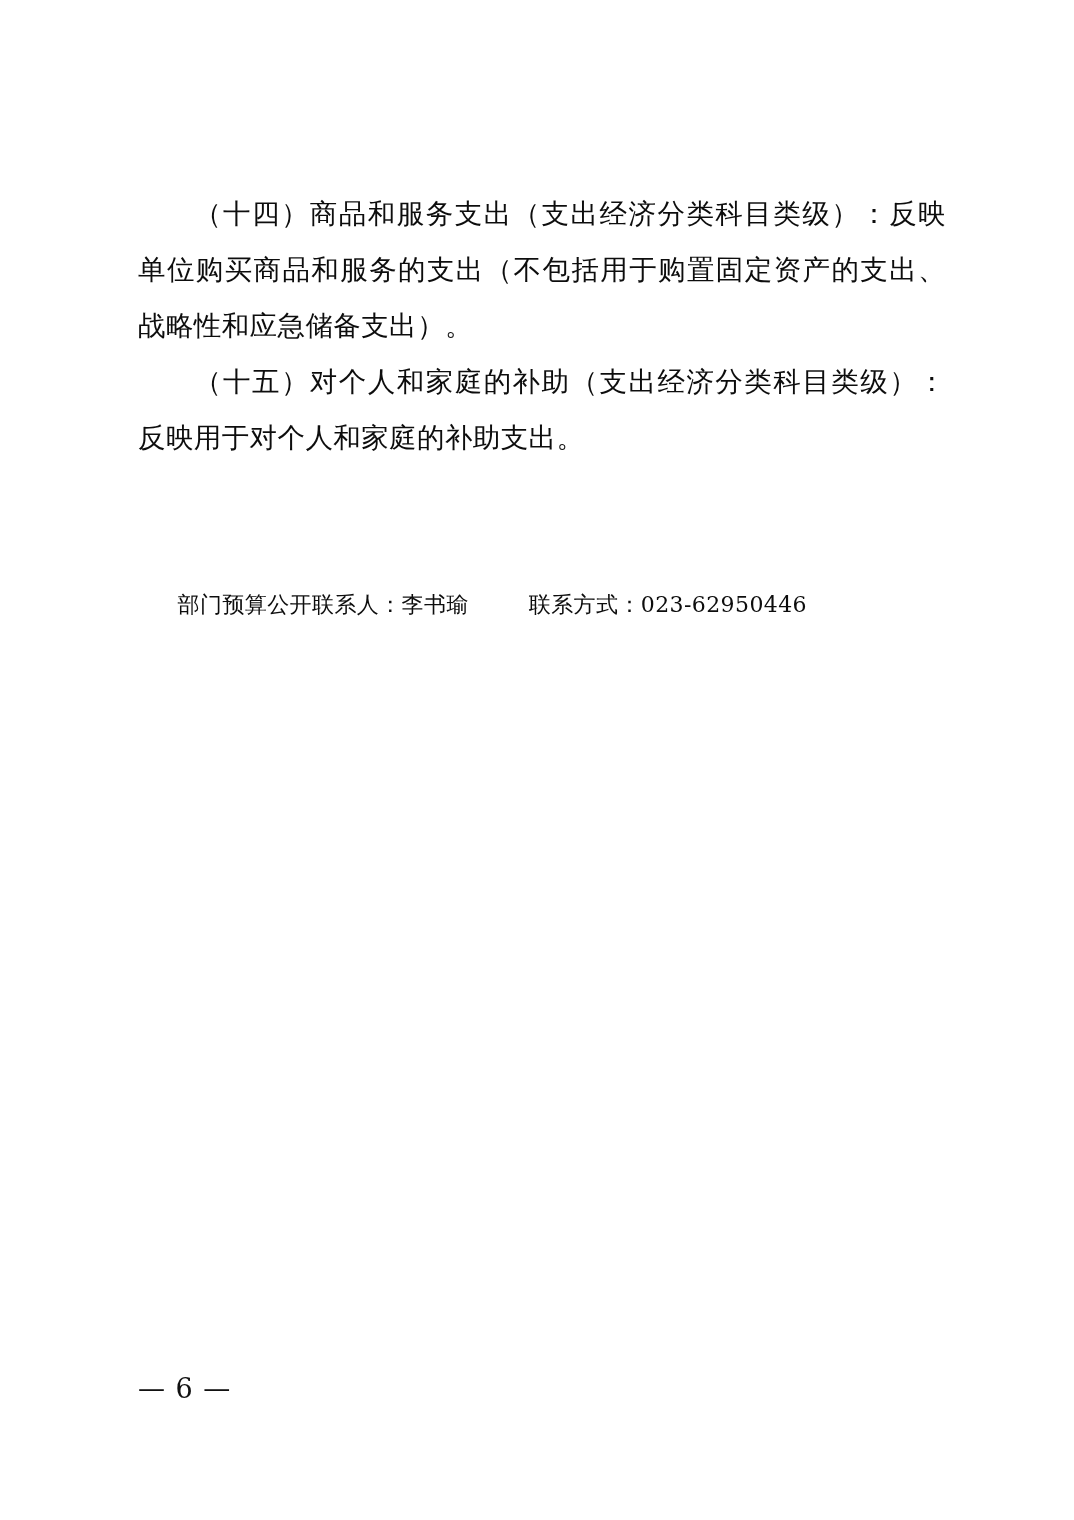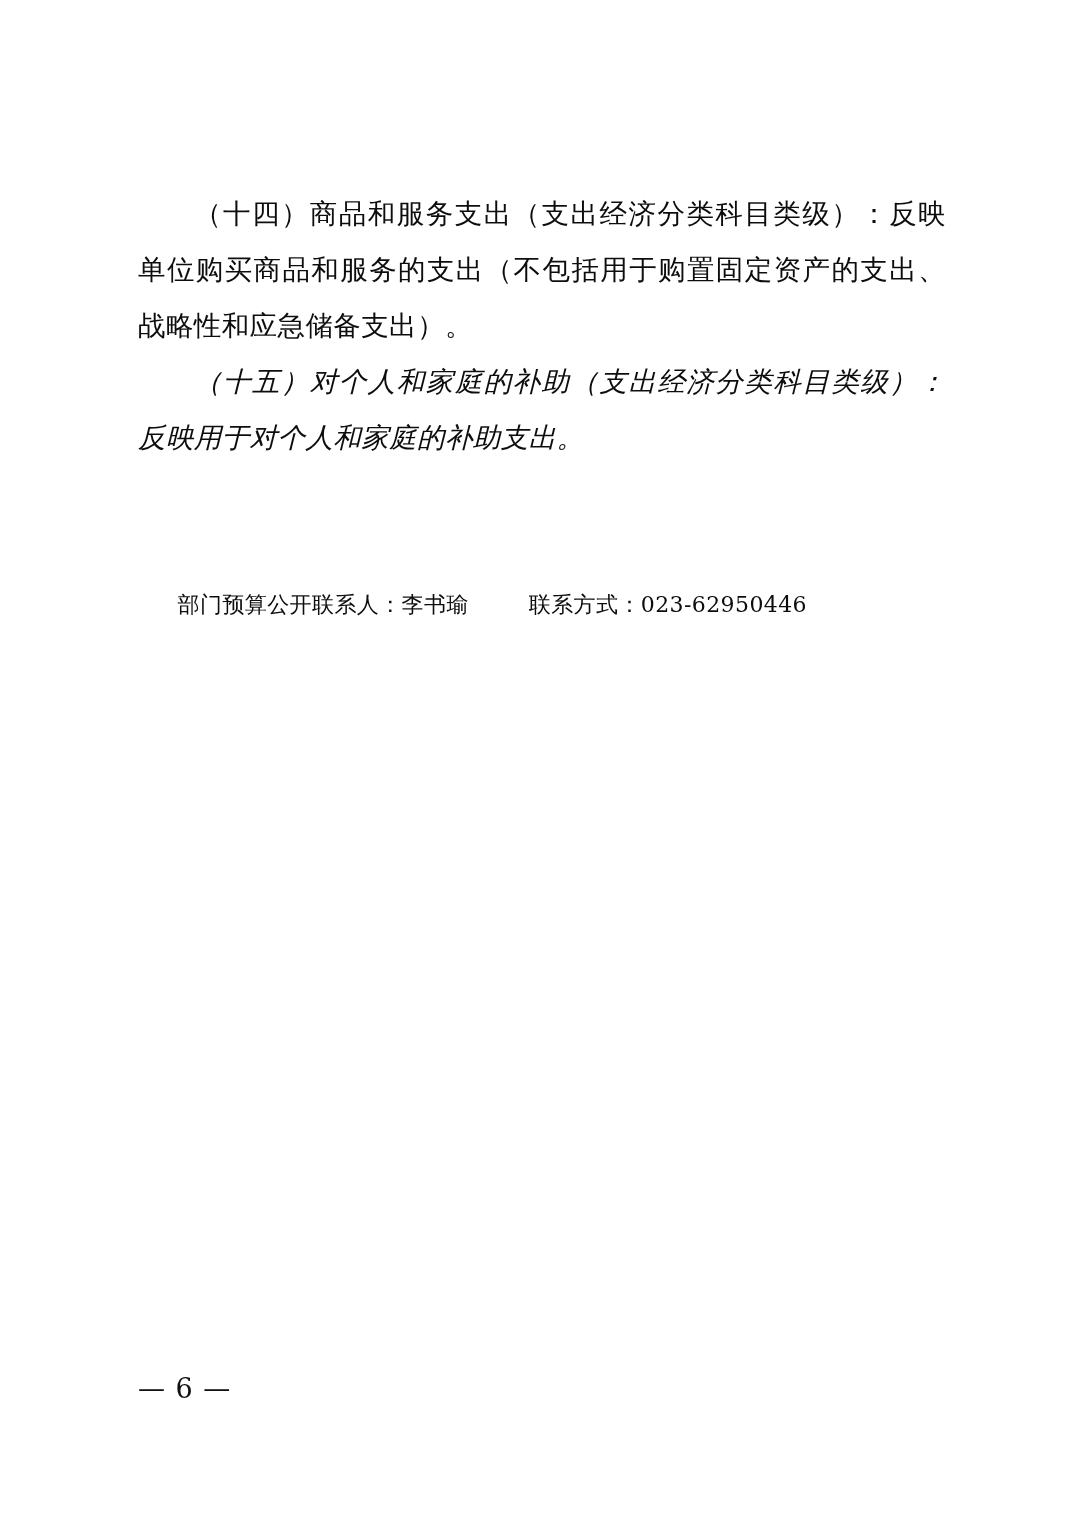--- a/index.html
+++ b/index.html
@@ -26,21 +26,20 @@
   .para {
     font-size: 27.5px;
     line-height: 56px;
     text-align: justify;
     text-justify: inter-ideograph;
     letter-spacing: 0.4px;
     margin: 0 0 0 0;
   }
   .para + .para {
     margin-top: 0;
-    font-style: italic;
   }
   .contact-line {
     margin-top: 62px;
     font-size: 22px;
     line-height: 52px;
     letter-spacing: 0.4px;
     padding-left: 10px;
     white-space: pre;
   }
   .gap {

